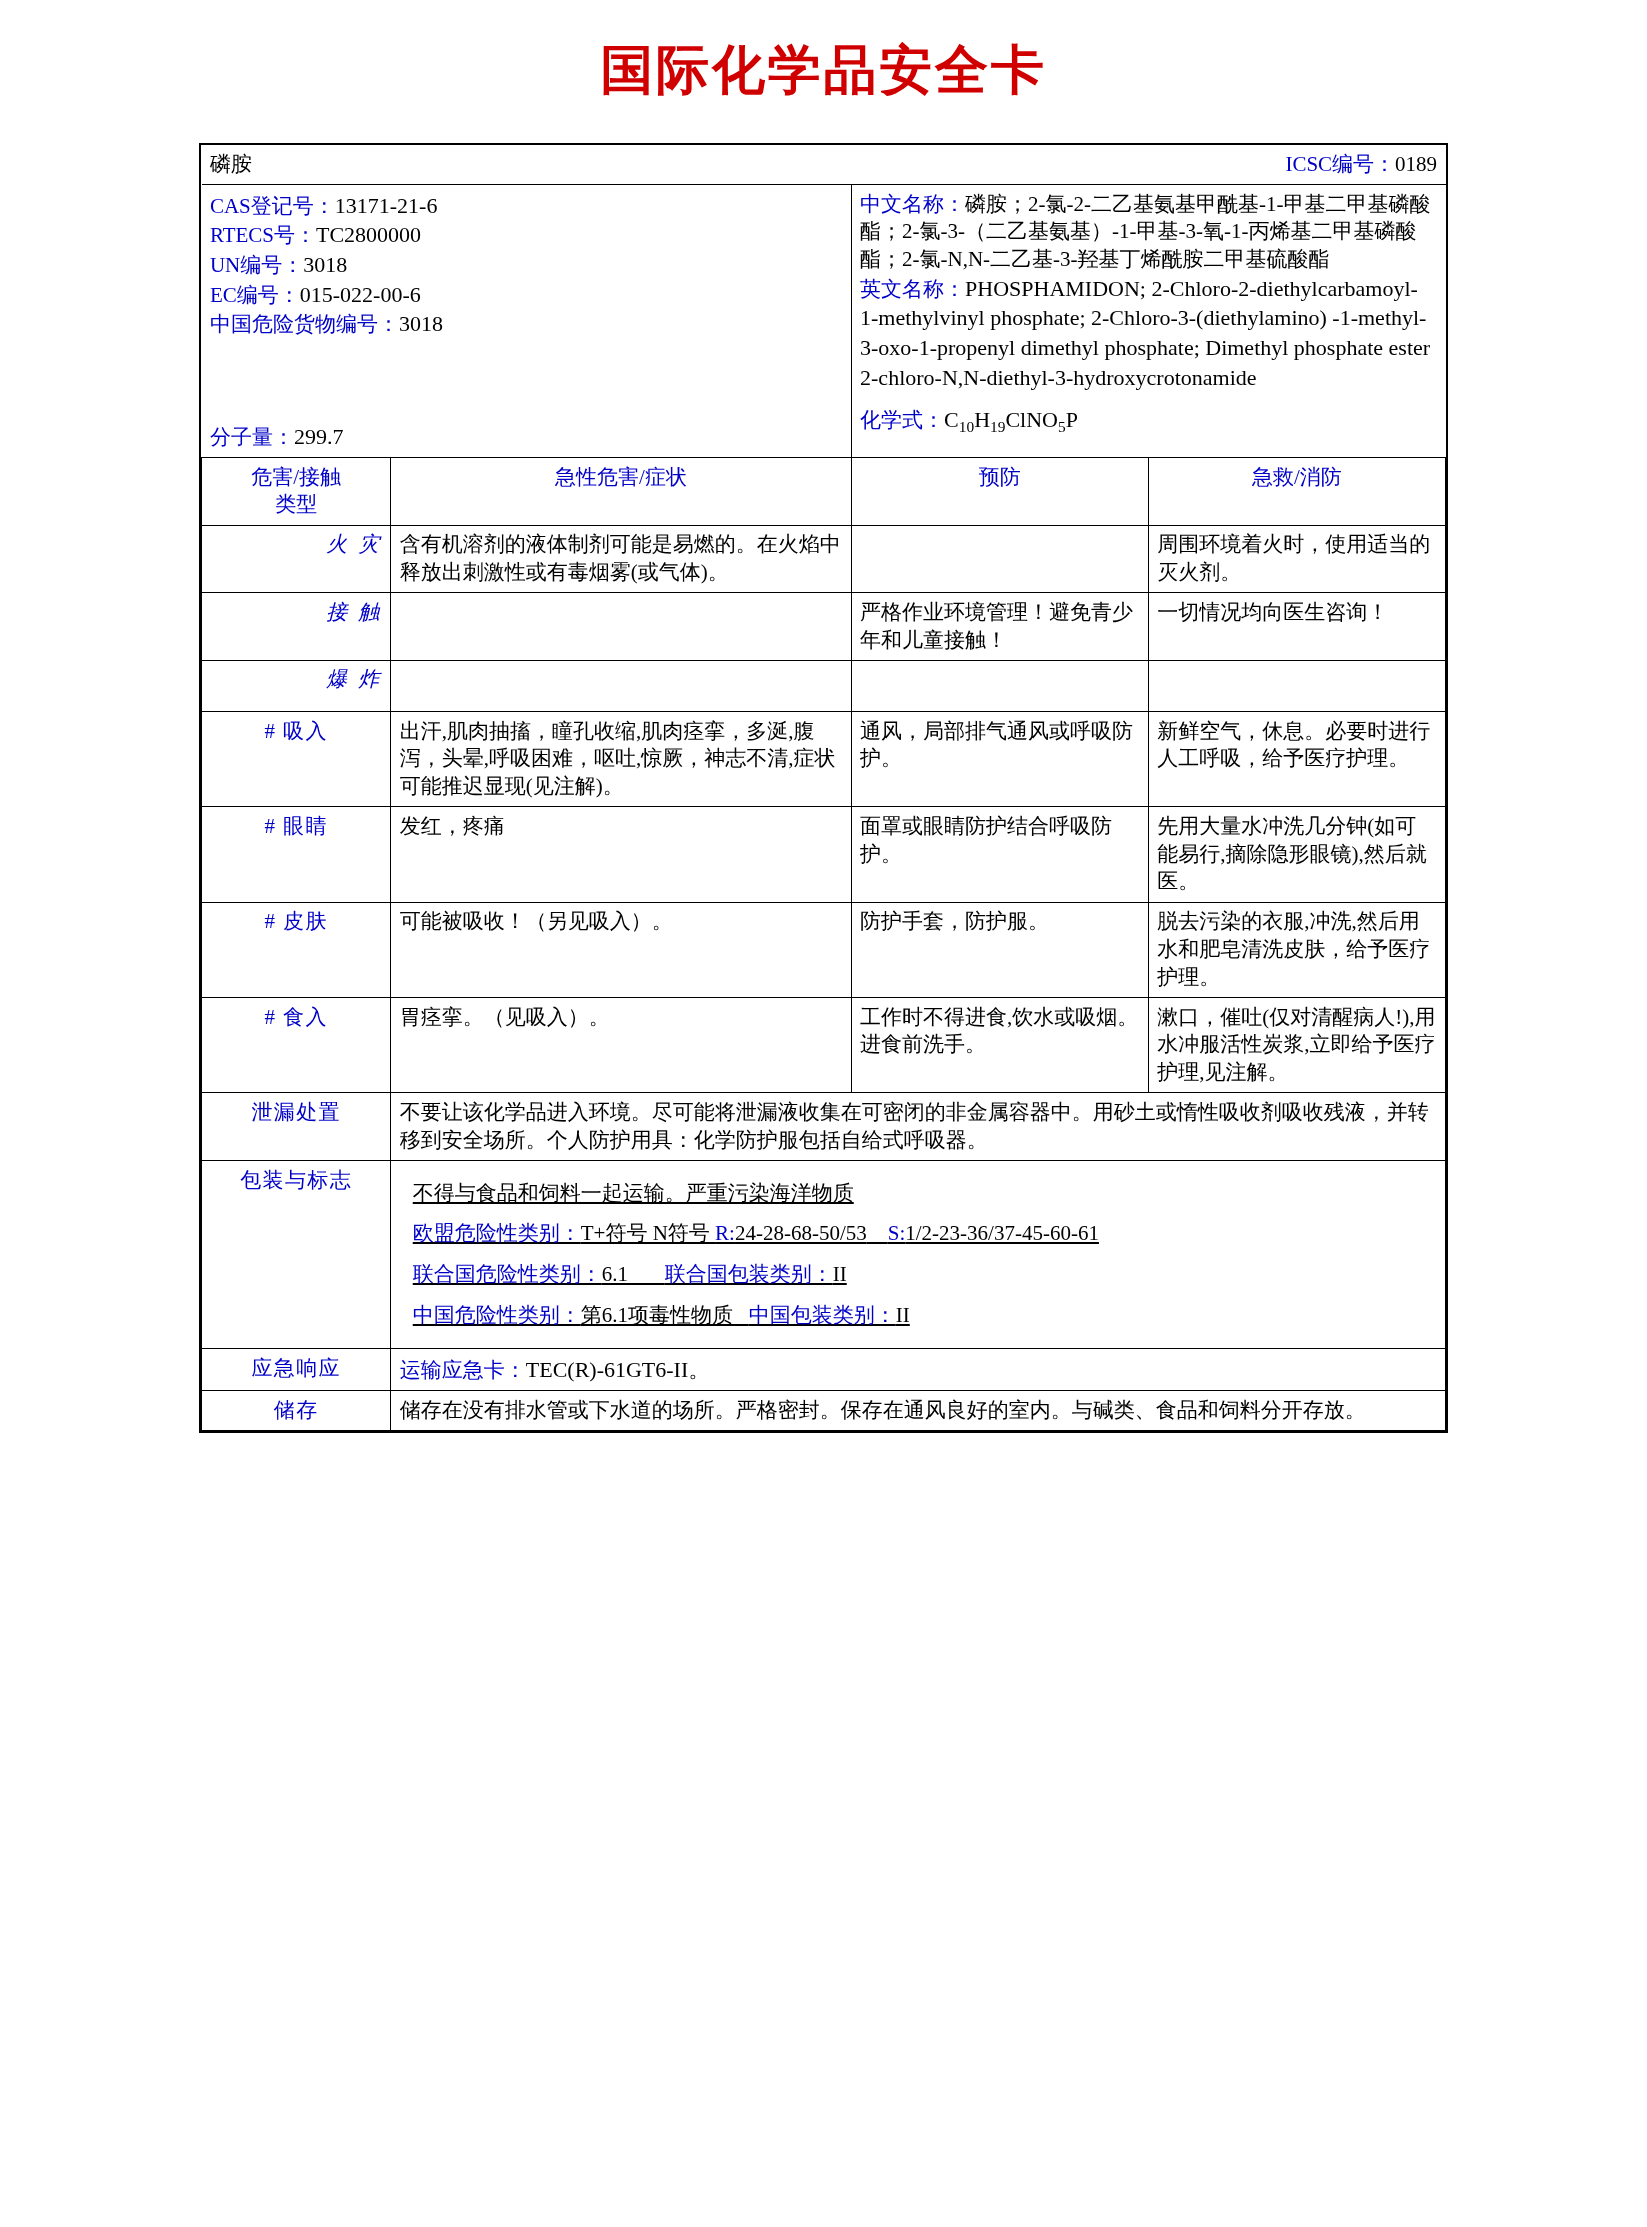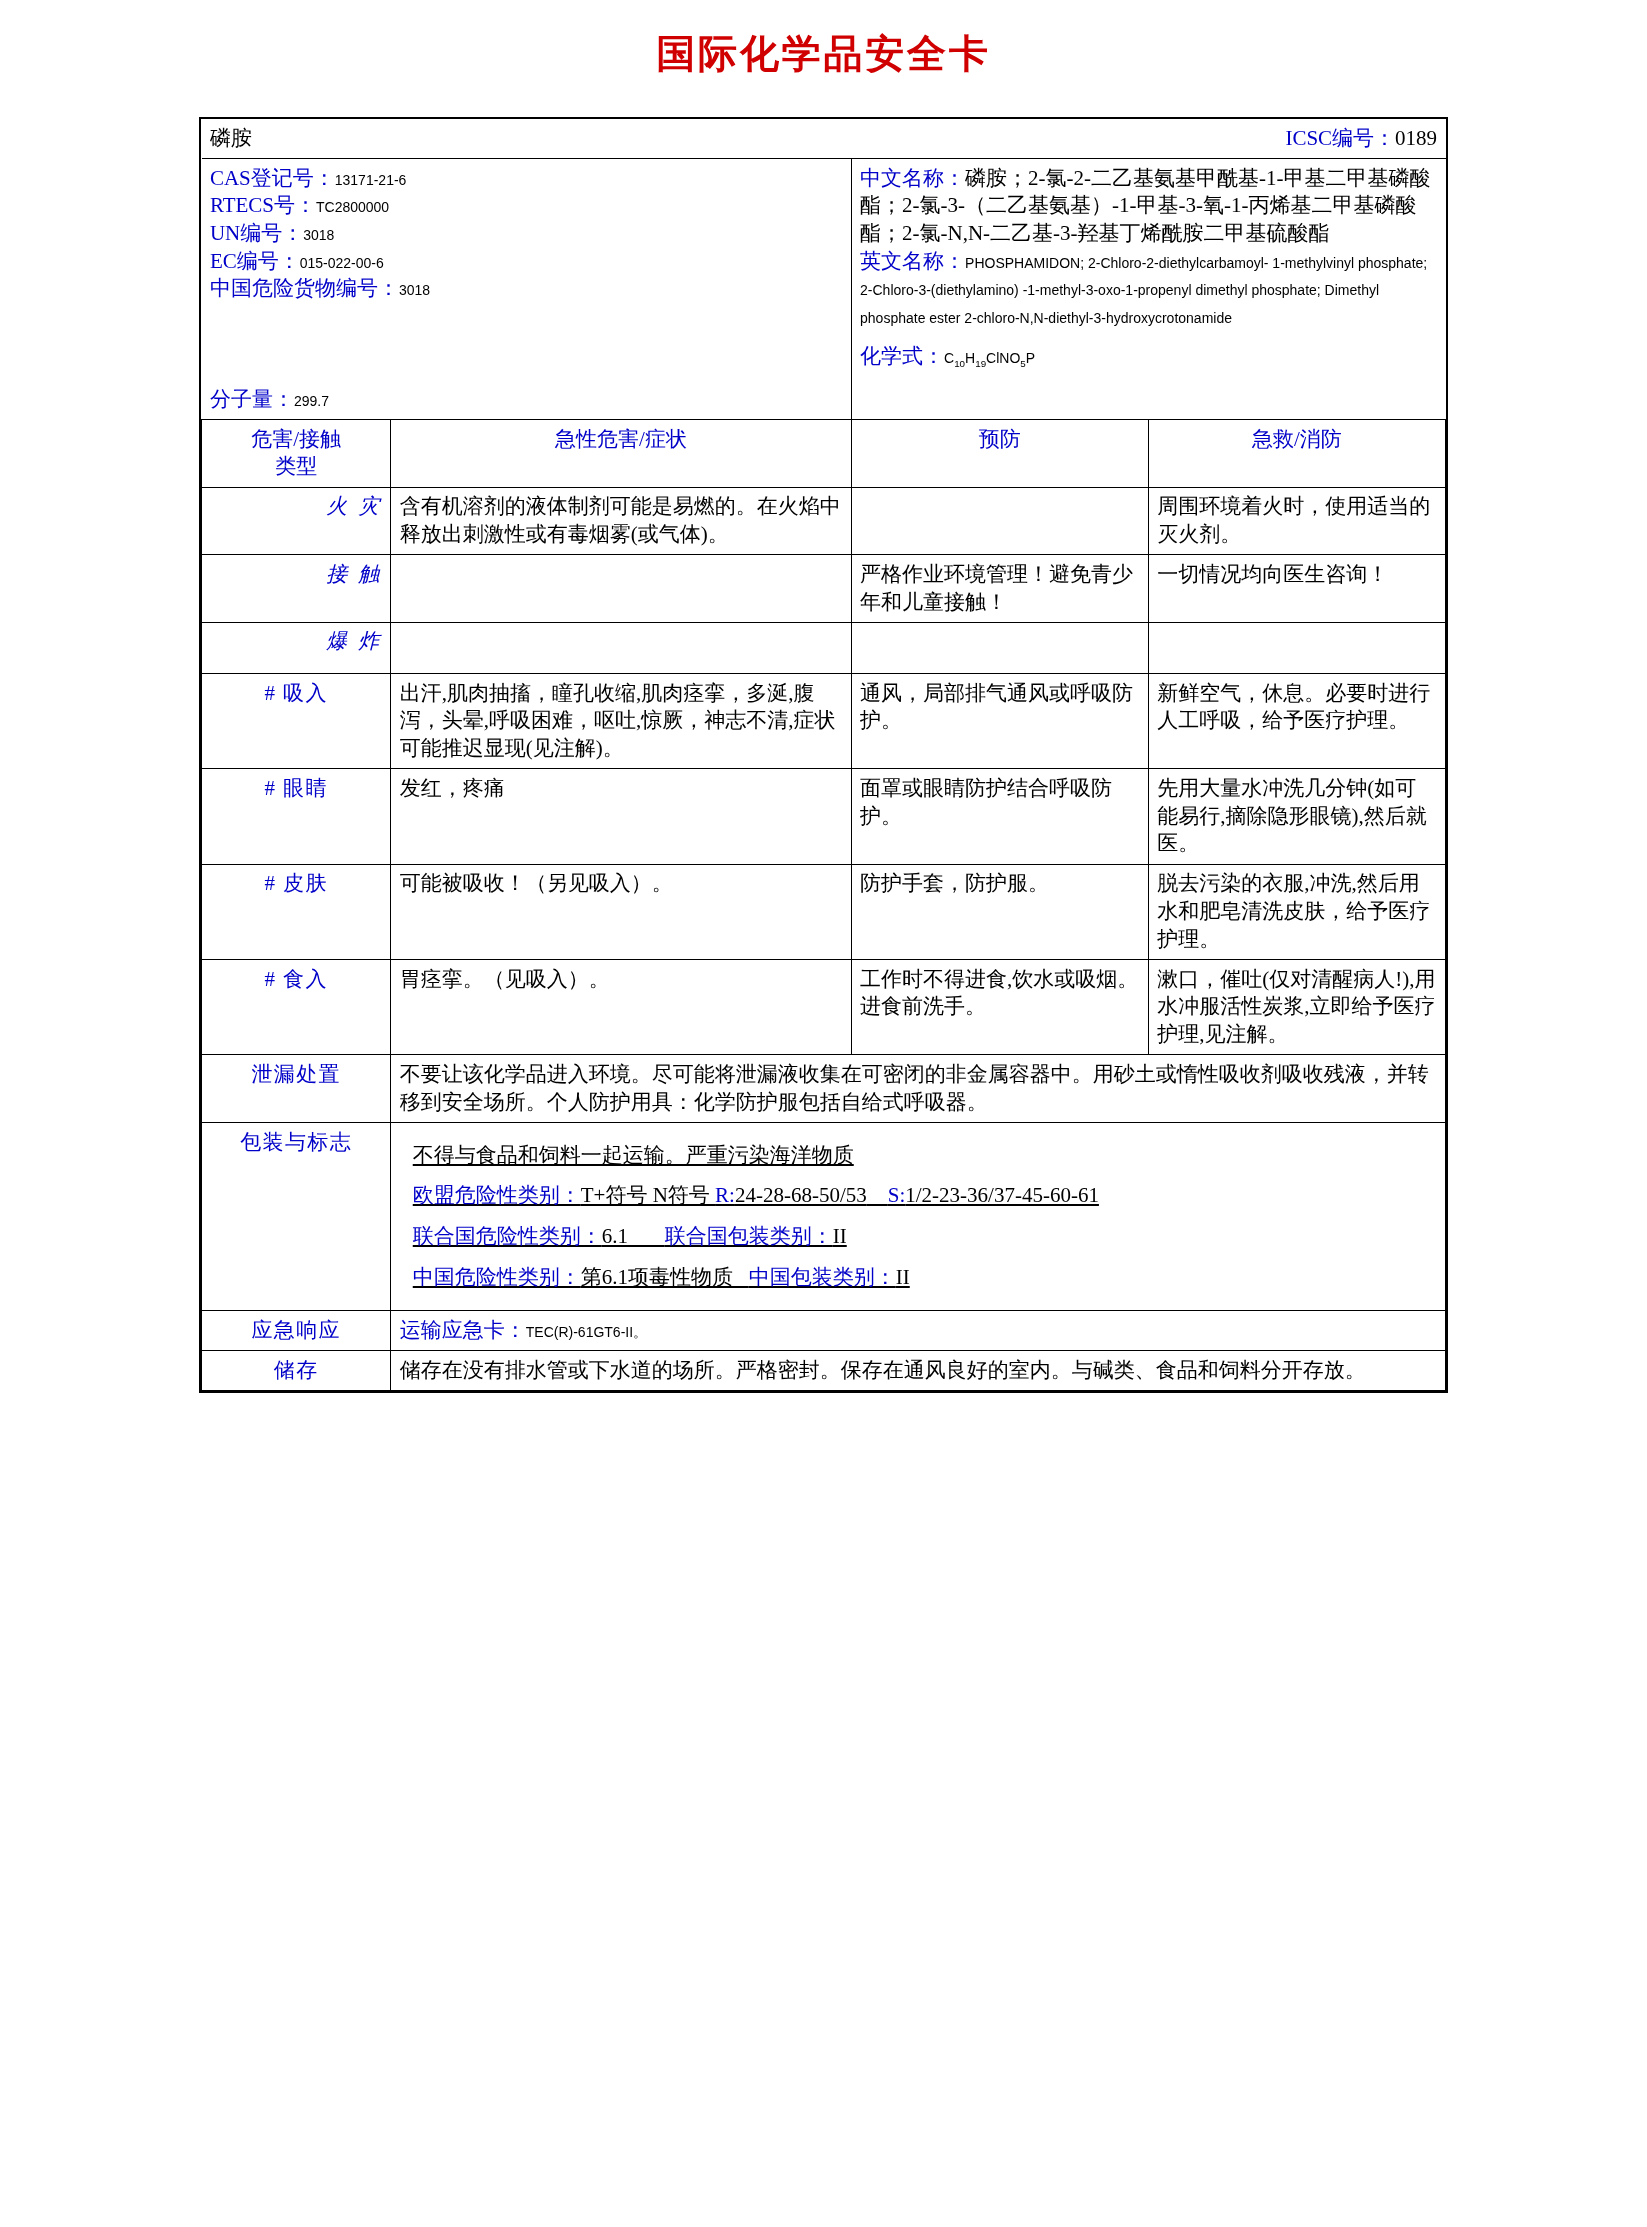--- a/index.html
+++ b/index.html
@@ -15,23 +15,23 @@
   .page {
     width: 1647px;
     box-sizing: border-box;
     padding: 0;
   }
   .doc-title {
     text-align: center;
     color: #d00000;
     font-family: "DejaVu Sans", "Liberation Sans", sans-serif;
     font-weight: bold;
-    font-size: 39px;
+    font-size: 53px;
     letter-spacing: 2.8px;
-    margin-top: 27px;
+    margin-top: 35px;
     margin-bottom: 36px;
   }
   .card {
     width: 1249px;
     margin: 0 auto;
     border: 2.1px solid #000;
     box-sizing: border-box;
   }
   table.main {
     width: 100%;
@@ -75,22 +75,22 @@
     border-right: none !important;
     font-size: 22px;
     line-height: 1.45;
     padding-top: 9.8px;
     padding-left: 4.2px;
   }
   .ident-right .label, .ident-left .label {
     color: #0000c8;
   }
   .mono {
-    font-family: Liberation Sans, sans-serif;
-    font-size: 14px;
+    font-family: Liberation Serif, serif;
+    font-size: 22px;
   }
   .mw-line {
     margin-top: 12.6px;
   }
   .colhead td {
     text-align: center;
     color: #0000c8;
     font-size: 23px;
     padding-top: 11.2px;
     padding-bottom: 11.2px;

